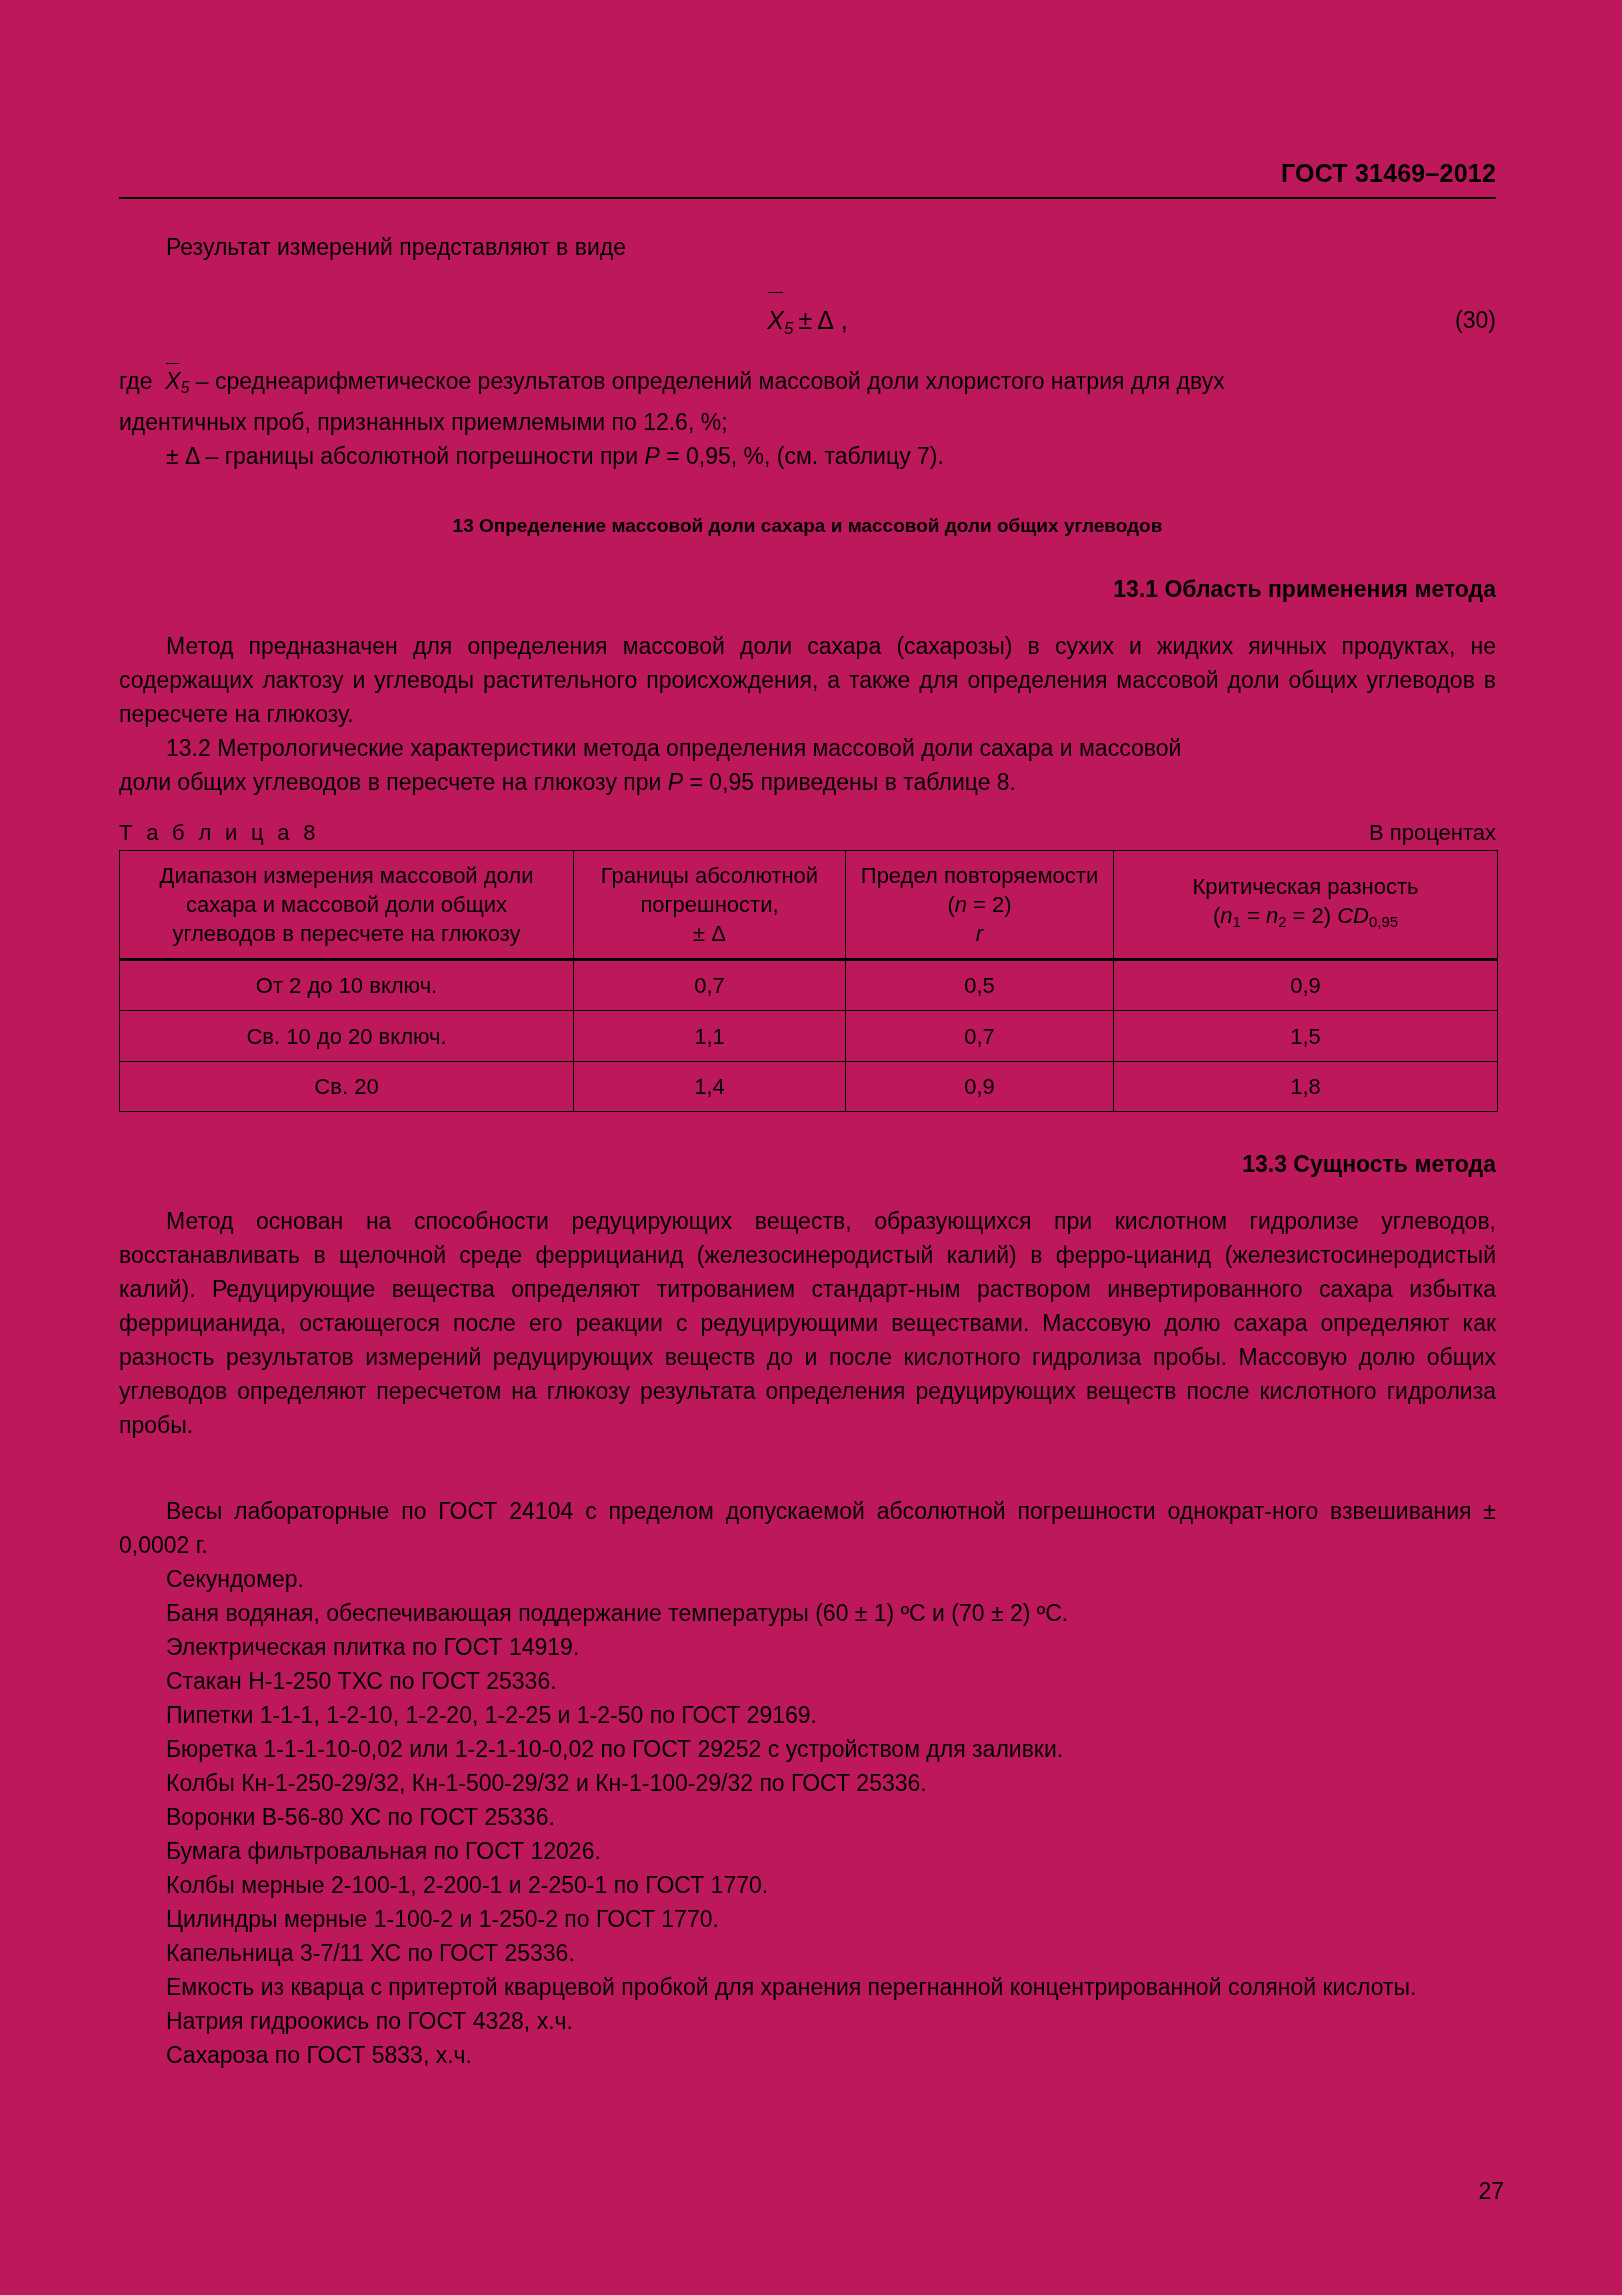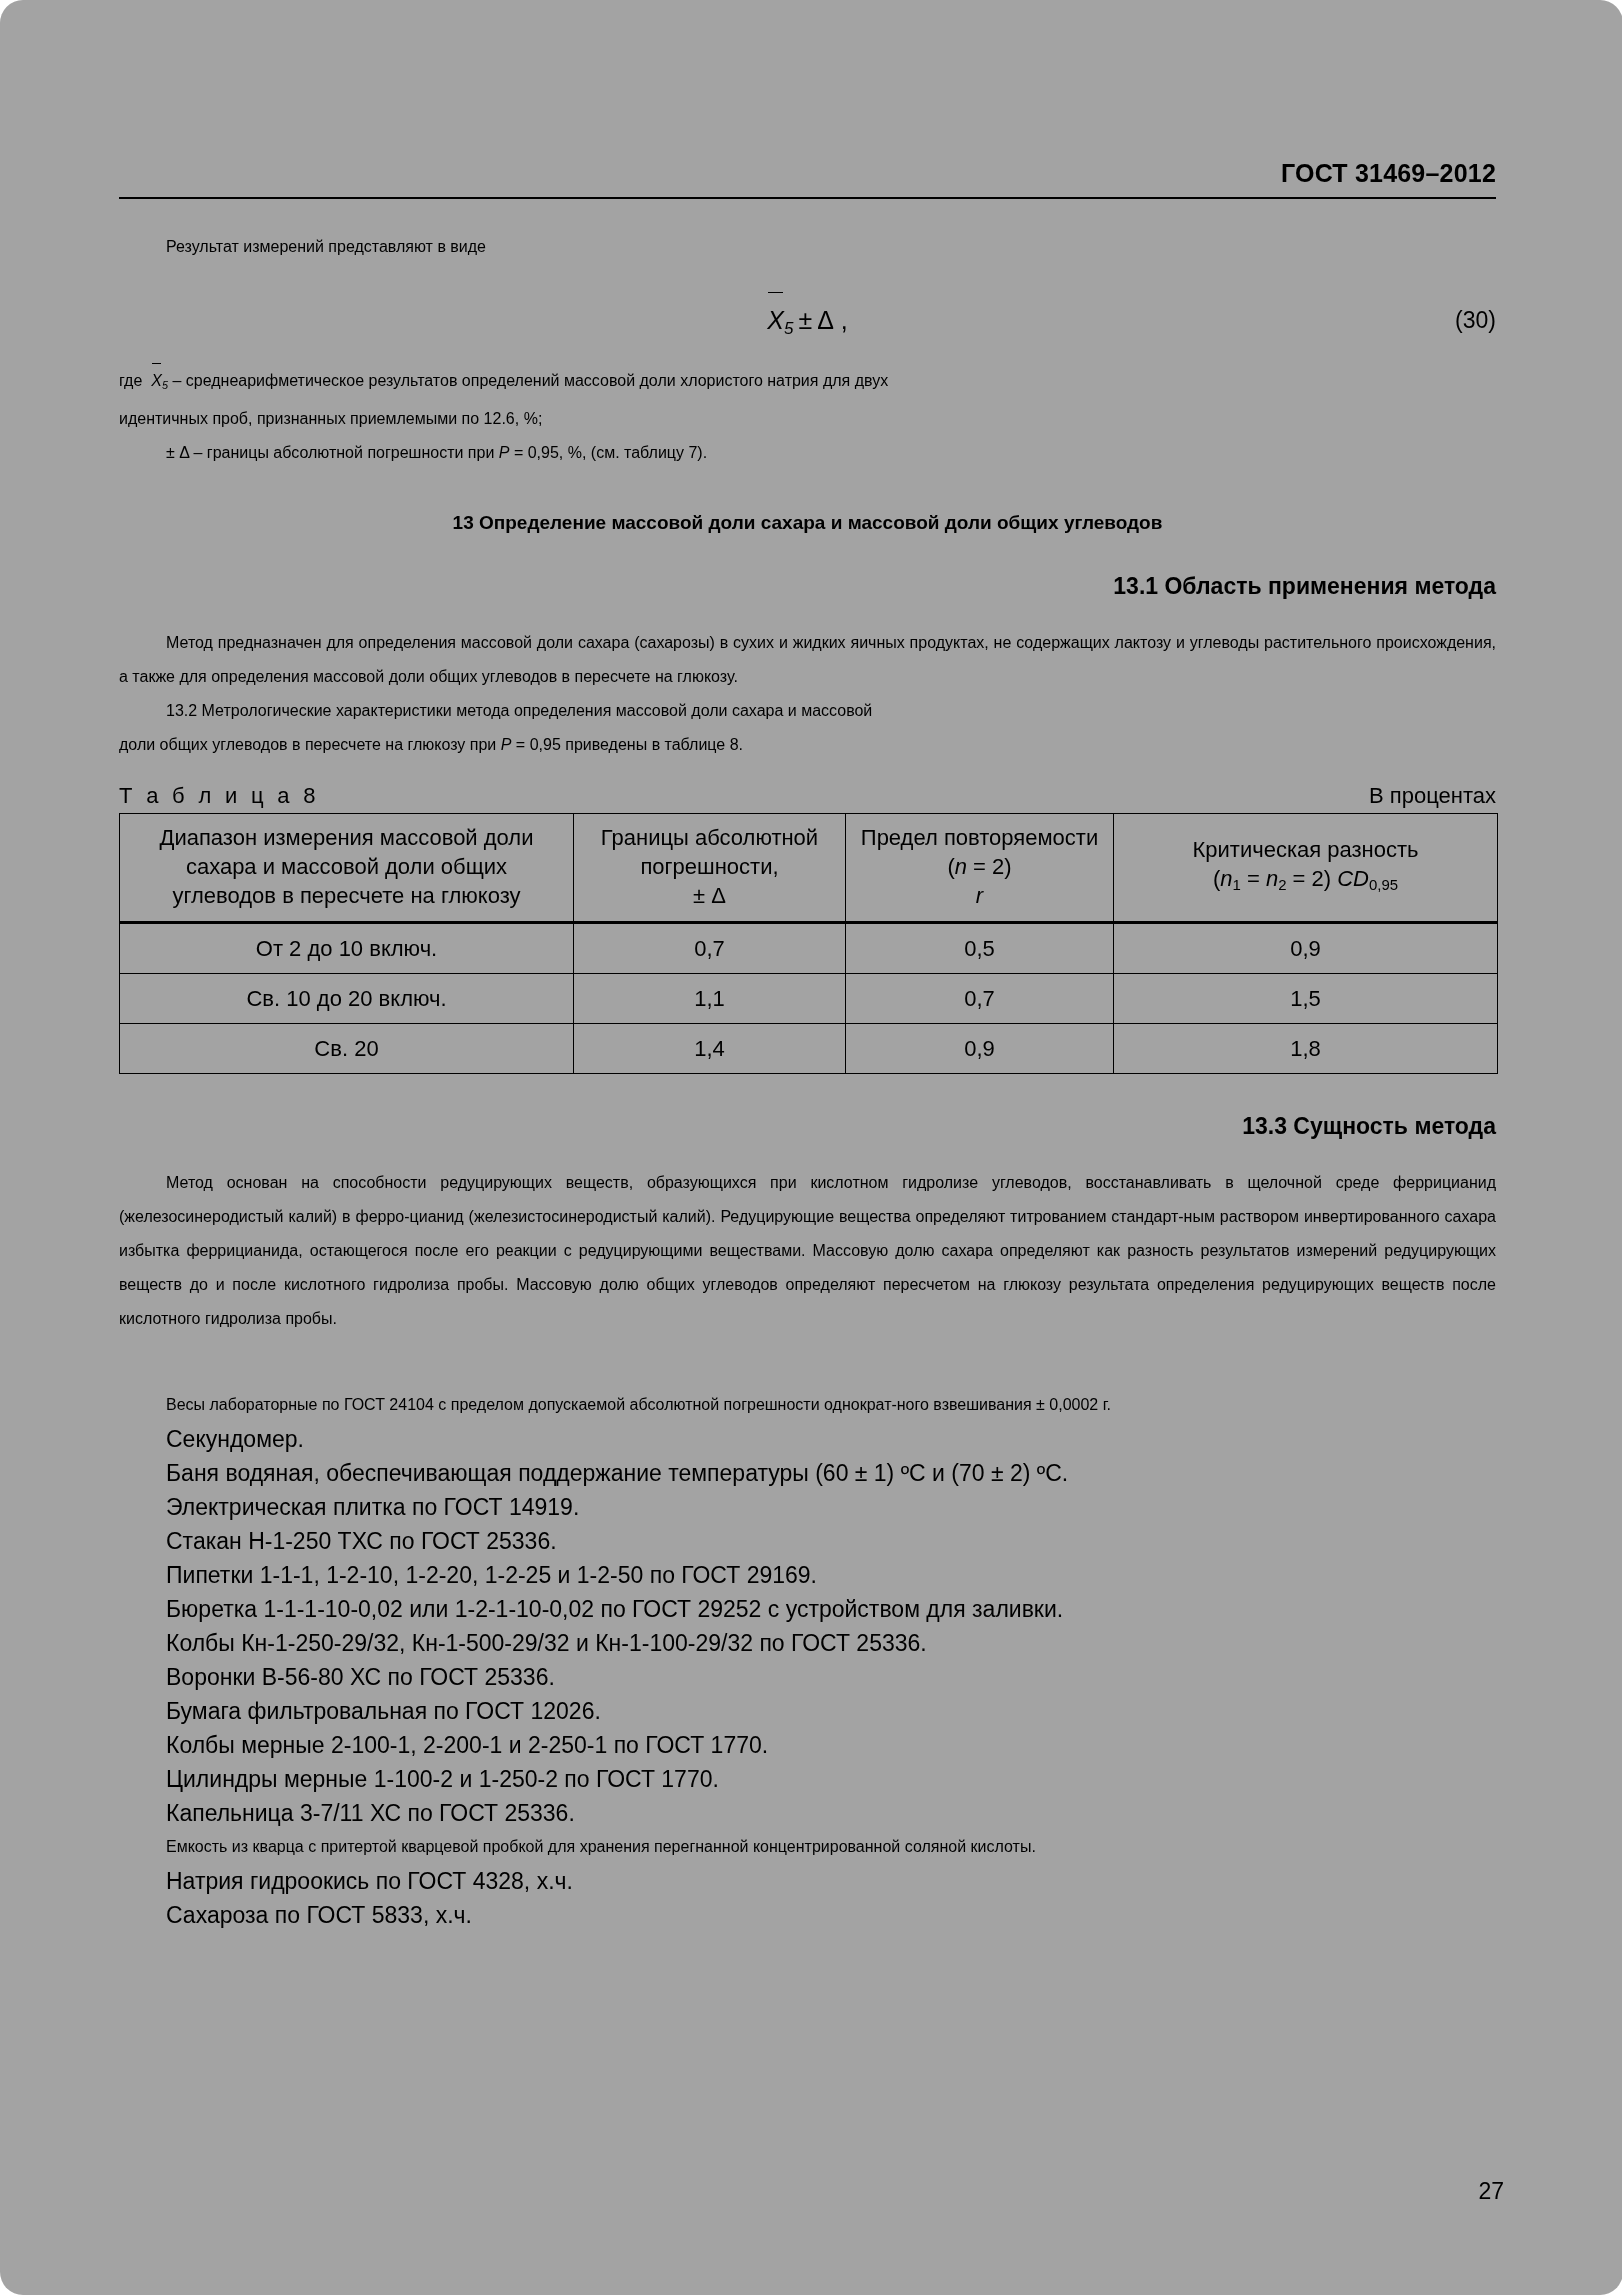--- a/index.html
+++ b/index.html
@@ -9,24 +9,23 @@
     background: #ffffff;
   }
   body {
     font-family: "Liberation Sans", sans-serif;
     color: #000000;
   }
   .page {
     position: relative;
     width: 1623px;
     height: 2295px;
-    background: #a3a3a3;
+    background: #be185d;
     box-sizing: border-box;
     overflow: hidden;
-    border-radius: 23px;
   }
   .content {
     position: absolute;
     left: 119px;
     top: 0;
     width: 1377px;
   }
 
   
   .doc-header {
@@ -43,21 +42,21 @@
     position: absolute;
     left: 0;
     top: 197px;
     width: 100%;
     height: 2.3px;
     background: #000;
   }
 
   
   .para {
-    font-size: 16px;
+    font-size: 23px;
     line-height: 34px;
     text-align: justify;
     margin: 0;
   }
   .para.indent { text-indent: 47px; }
   .para.noindent { text-indent: 0; }
   .tight { text-align: left; }
 
   .section-title {
     font-size: 19px;

